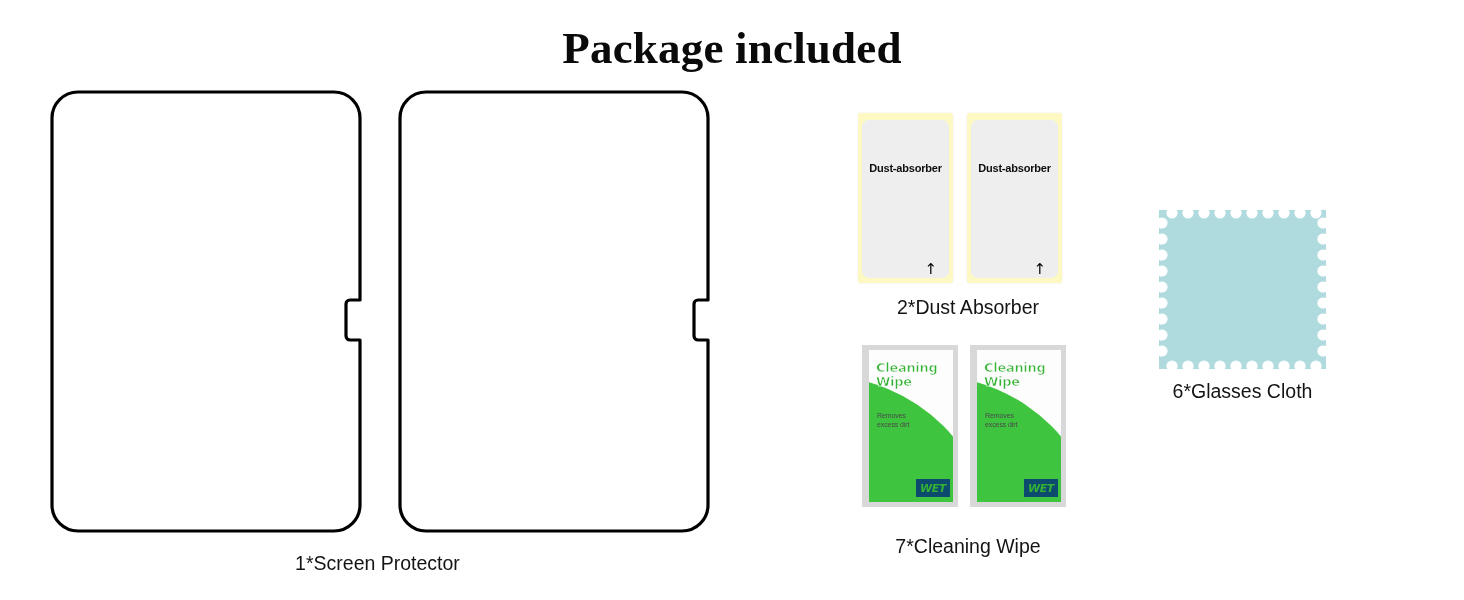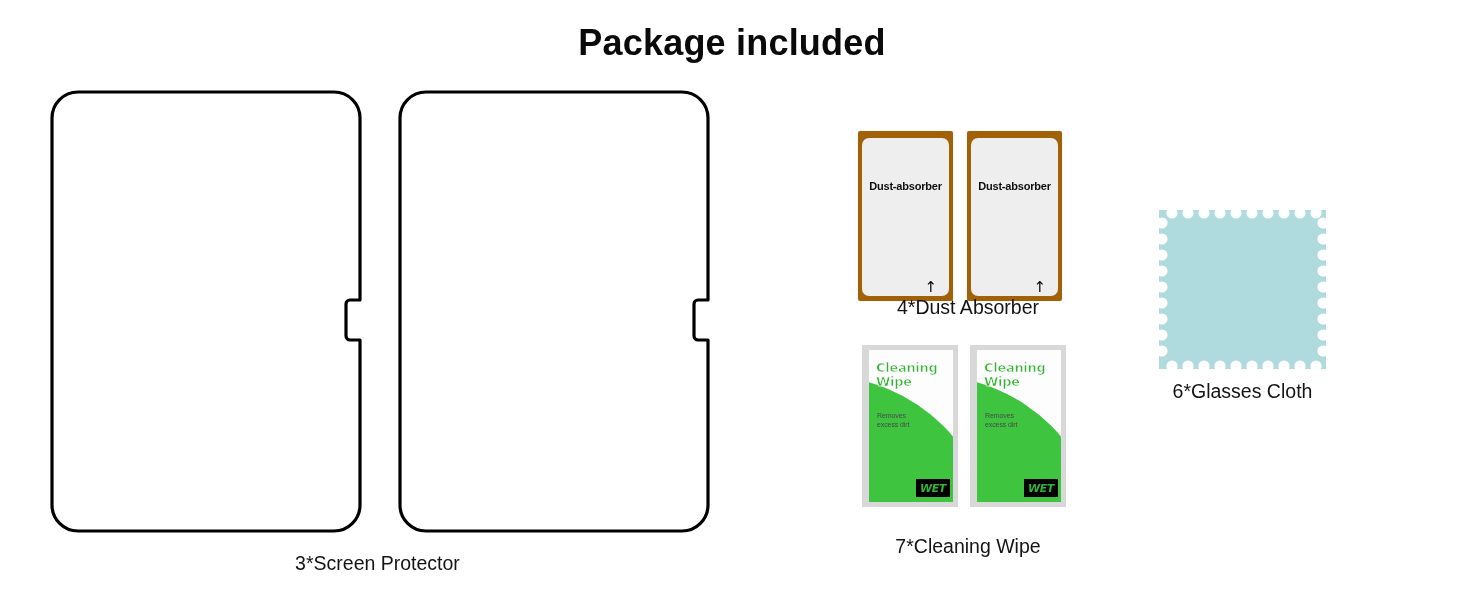--- a/index.html
+++ b/index.html
@@ -15,22 +15,22 @@
     position: relative;
   }
 
   
   .page-title {
     position: absolute;
     top: 22px;
     left: 0;
     width: 1464px;
     text-align: center;
-    font-family: Liberation Sans, sans-serif;
-    font-size: 36px;
+    font-family: Liberation Serif, serif;
+    font-size: 45px;
     font-weight: bold;
     color: #0a0a0a;
     letter-spacing: 0.2px;
   }
 
   
   .caption {
     position: absolute;
     text-align: center;
     font-family: "Liberation Sans", sans-serif;
@@ -66,24 +66,24 @@
   
   #dust-absorber-group {
     position: absolute;
     left: 858px;
     top: 113px;
     width: 210px;
     height: 170px;
   }
   .dust-packet {
     position: absolute;
-    top: 18px;
+    top: 0;
     width: 95px;
     height: 170px;
-    background: #a16207;
+    background: #fef9c3;
     border-radius: 2px;
     box-shadow: 0 0 0 0.5px #f2f2f2;
   }
   #dust-packet-1 { left: 0; }
   #dust-packet-2 { left: 109px; }
   .dust-inner {
     position: absolute;
     left: 4px;
     top: 7px;
     right: 4px;
@@ -187,21 +187,21 @@
     line-height: 9px;
     color: #4a4a4a;
     letter-spacing: -0.1px;
   }
   .wipe-wet-box {
     position: absolute;
     right: 3px;
     bottom: 5px;
     width: 34px;
     height: 18px;
-    background: #000000;
+    background: #0c4a6e;
     display: flex;
     align-items: center;
     justify-content: center;
   }
   .wipe-wet-text {
     font-family: "DejaVu Sans", sans-serif;
     font-size: 11px;
     font-weight: bold;
     font-style: italic;
     color: #34b233;
@@ -271,40 +271,40 @@
                A 26 26 0 0 1 284 441
                L 28 441
                A 26 26 0 0 1 2 415
                L 2 28
                A 26 26 0 0 1 28 2
                Z" fill="#ffffff" stroke="#000000" stroke-width="3.2" stroke-linejoin="round"></path>
     </svg>
   </div>
 </div>
 
-<div class="caption" id="caption-screen-protector">3*Screen Protector</div>
+<div class="caption" id="caption-screen-protector">1*Screen Protector</div>
 
 <div id="dust-absorber-group">
 
   <div class="dust-packet" id="dust-packet-1">
     <div class="dust-inner">
       <div class="dust-label">Dust-absorber</div>
       <div class="dust-arrow">↑</div>
     </div>
   </div>
 
   <div class="dust-packet" id="dust-packet-2">
     <div class="dust-inner">
       <div class="dust-label">Dust-absorber</div>
       <div class="dust-arrow">↑</div>
     </div>
   </div>
 </div>
 
-<div class="caption" id="caption-dust-absorber">4*Dust Absorber</div>
+<div class="caption" id="caption-dust-absorber">2*Dust Absorber</div>
 
 <div id="cleaning-wipe-group">
 
   <div class="wipe-packet" id="wipe-packet-1">
     <div class="wipe-face">
       <div class="wipe-swoosh"></div>
       <div class="wipe-swoosh-2"></div>
       <div class="wipe-title">
         <span>Cleaning</span><br>
         <span>Wipe</span>

